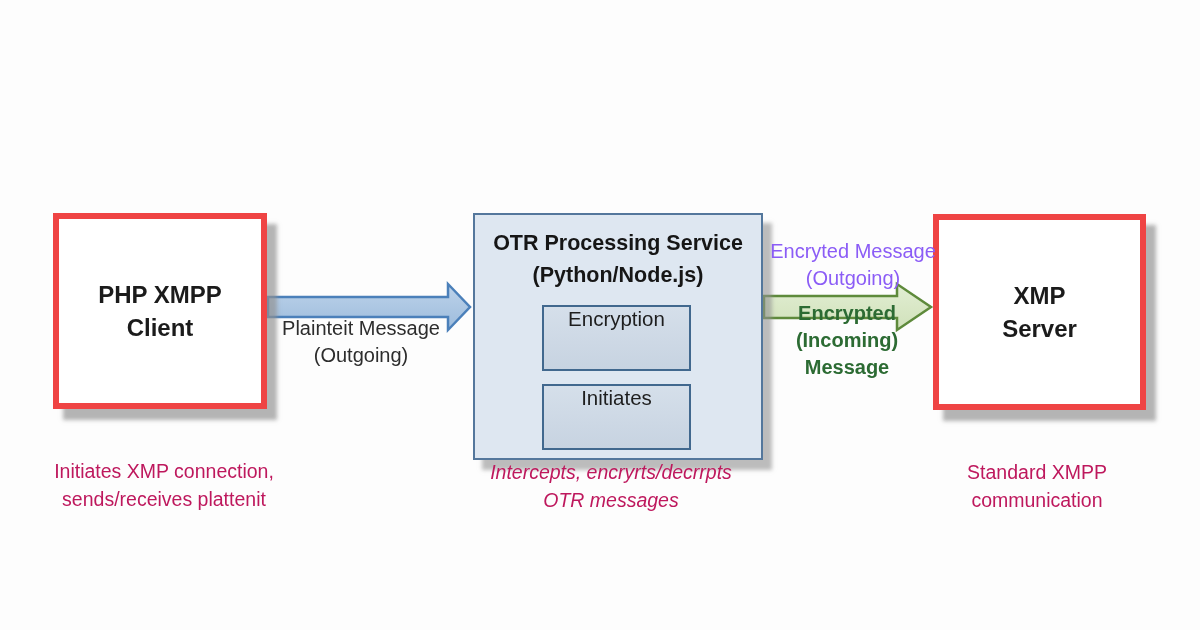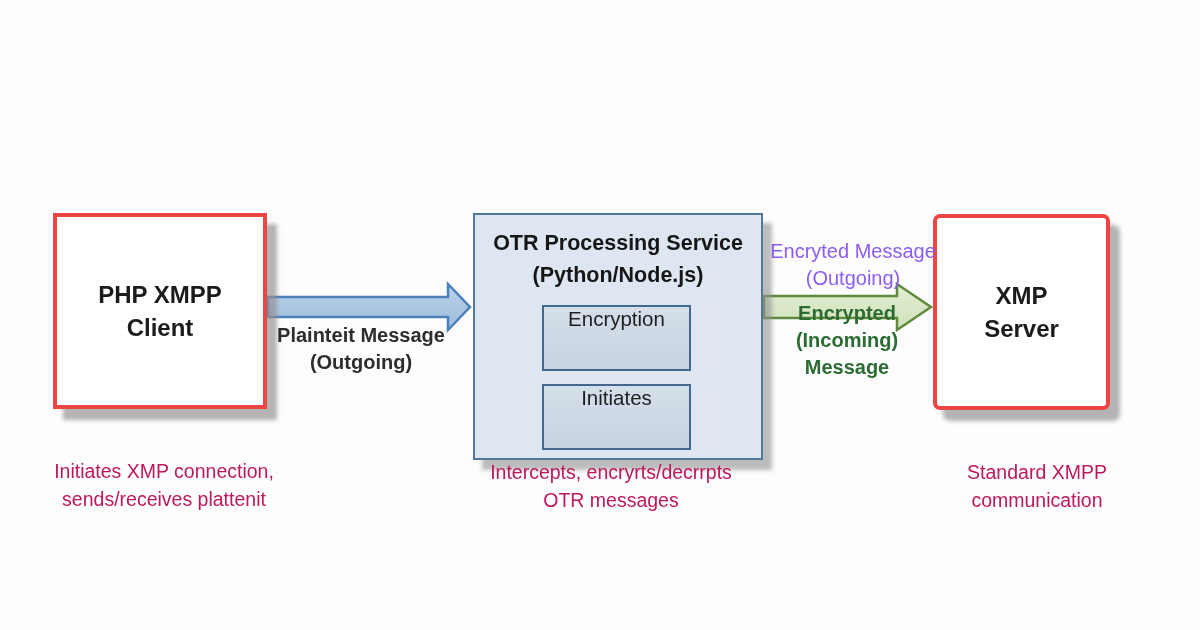--- a/index.html
+++ b/index.html
@@ -8,21 +8,21 @@
     width:1200px;height:630px;
     background:#fdfdfd;
     overflow:hidden;
     font-family:"Liberation Sans", sans-serif;
     -webkit-font-smoothing:antialiased;
   }
   
   .node-box{
     position:absolute;
     background:#ffffff;
-    border:4px solid #ef4444;
+    border:6px solid #ef4444;
     box-shadow:10px 11px 4px rgba(145,145,145,.68);
     display:flex;flex-direction:column;align-items:center;justify-content:center;
     text-align:center;
     box-sizing:border-box;
   }
   .node-title{
     font-size:24px;font-weight:bold;color:#1b1b1b;line-height:33px;
     white-space:nowrap;
   }
   .otr-box{
@@ -104,47 +104,47 @@
     <div class="otr-title">OTR Processing Service</div>
     <div class="otr-title" style="margin-top:0;">(Python/Node.js)</div>
     <div class="inner-box" id="encryption-box">
       <span>Encryption</span>
     </div>
     <div class="inner-box" id="decryption-box">
       <span>Initiates</span>
     </div>
   </div>
 
-  <div class="node-box" style="left:933px;top:214px;width:177px;height:196px;border-radius:7px;">
+  <div class="node-box" style="left:933px;top:214px;width:213px;height:196px;">
     <div class="node-title">XMP</div>
     <div class="node-title">Server</div>
   </div>
 
-  <div class="arrow-label label-layer" style="left:236px;top:322px;width:250px;font-weight:bold;">
+  <div class="arrow-label label-layer" style="left:236px;top:315px;width:250px;">
     <div>Plainteit Message</div>
     <div>(Outgoing)</div>
   </div>
 
   <div class="arrow-label green-light label-layer" style="left:753px;top:238px;width:200px;">
     <div>Encryted Message</div>
     <div>(Outgoing)</div>
   </div>
 
   <div class="arrow-label green-dark label-layer" style="left:747px;top:300px;width:200px;">
     <div>Encrypted</div>
     <div>(Incoming)</div>
     <div>Message</div>
   </div>
 
   <div class="caption" style="left:14px;top:458px;width:300px;">
     <div>Initiates XMP connection,</div>
     <div>sends/receives plattenit</div>
   </div>
 
-  <div class="caption" style="left:451px;top:459px;width:320px;">
+  <div class="caption" style="left:451px;top:459px;width:320px;font-style:italic;">
     <div>Intercepts, encryrts/decrrpts</div>
     <div>OTR messages</div>
   </div>
 
   <div class="caption" style="left:887px;top:459px;width:300px;">
     <div>Standard XMPP</div>
     <div>communication</div>
   </div>
 
 </div>

